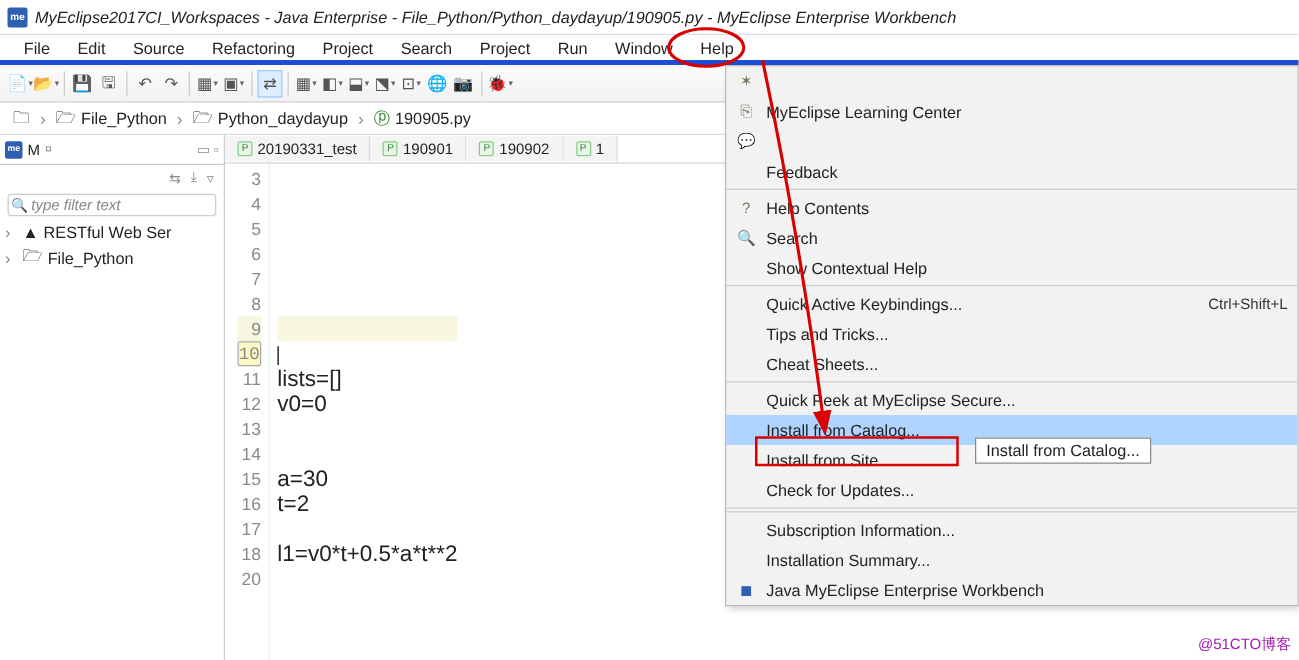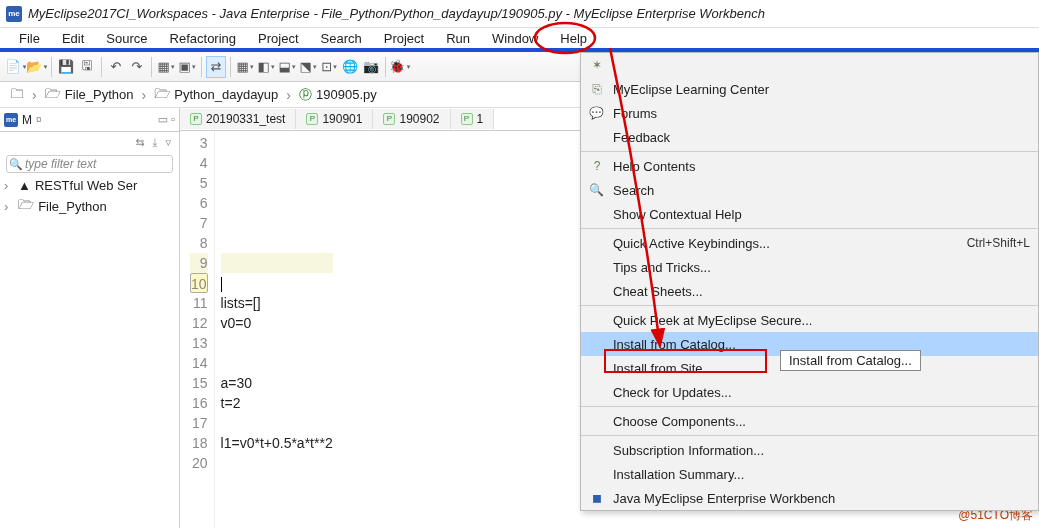--- a/index.html
+++ b/index.html
@@ -31,38 +31,38 @@
   .filter .mag { position:absolute; left:2px; top:2px; font-style:normal; color:#aaa; font-size:11px; }
   .tree { padding:2px 4px; font-size:13px; }
   .tree-row { display:flex; align-items:center; gap:4px; padding:1px 0; }
   .tree-row .tw { color:#888; width:10px; display:inline-block; }
   .editor-area { flex:1; display:flex; flex-direction:column; position:relative; }
   .editor-tabs { display:flex; align-items:center; height:24px; border-bottom:1px solid #ccc; }
   .etab { display:flex; align-items:center; gap:4px; padding:3px 10px; border-right:1px solid #ddd; background:#f4f4f4; font-size:12px; }
   .etab .py-icon { width:12px; height:12px; background:#e8f4e8; border:1px solid #8c8; display:inline-flex; align-items:center; justify-content:center; font-size:8px; color:#383; border-radius:2px; }
   .editor { display:flex; background:#fff; height:100%; overflow:hidden; }
   .gutter { background:#fff; border-right:1px solid #eee; text-align:right; color:#8a8a8a; font-family: Consolas, monospace; font-size:14px; padding:2px 6px 2px 10px; line-height:20px; }
-  .code { font-family: Consolas, monospace; font-size:14px; padding:2px 6px; line-height:20px; color:#222; }
+  .code { font-family: Consolas, monospace; font-size:18px; padding:2px 6px; line-height:20px; color:#222; }
   .code .cursor { display:inline-block; width:1px; height:15px; background:#000; vertical-align:middle; }
   .code-line { height:20px; }
   .gutter-line { height:20px; }
 
   
   .dropdown { position:absolute; left:580px; top:52px; width:459px; background:#f2f2f2; border:1px solid #bbb; box-shadow:2px 3px 6px rgba(0,0,0,.18); z-index:50; }
   .dd-item { display:flex; align-items:center; height:24px; padding:0 8px 0 6px; font-size:13px; cursor:pointer; }
   .dd-item .ico { width:20px; display:flex; justify-content:center; color:#6d7f60; font-size:12px; }
   .dd-item .label { flex:1; padding-left:6px; }
   .dd-item .accel { color:#333; font-size:12px; }
   .dd-item.hl { background:#aed4ff; }
   .dd-sep { height:1px; background:#ccc; margin:2px 0; }
   .red-box { position:absolute; left:604px; top:349px; width:163px; height:24px; border:2px solid #d80000; z-index:60; pointer-events:none; }
   .tooltip-box { position:absolute; left:780px; top:350px; background:#fff; border:1px solid #888; padding:2px 8px; font-size:13px; z-index:60; }
   .arrow-svg { position:absolute; left:585px; top:40px; width:200px; height:320px; z-index:70; pointer-events:none; }
   .highlight-line { background:#f7f7e0; }
-  .watermark { position:absolute; right:6px; bottom:4px; color:#c2410c; font-size:12px; z-index:5; }
+  .watermark { position:absolute; right:6px; bottom:4px; color:#a21caf; font-size:12px; z-index:5; }
 </style>
 </head>
 <body>
 
 <div class="titlebar">
   <span class="logo">me</span>
   <span class="title">MyEclipse2017CI_Workspaces - Java Enterprise - File_Python/Python_daydayup/190905.py - MyEclipse Enterprise Workbench</span>
 </div>
 
 <div class="menubar">
@@ -183,21 +183,21 @@
     </div>
     <div class="editor">
       <div class="gutter" id="gutter">
           <div class="gutter-line">3</div>
           <div class="gutter-line">4</div>
           <div class="gutter-line">5</div>
           <div class="gutter-line">6</div>
           <div class="gutter-line">7</div>
           <div class="gutter-line">8</div>
           <div class="gutter-line highlight-line">9</div>
-          <div class="gutter-line" style="border: 1px solid rgb(170, 170, 170); border-radius: 2px; background: #fef9c3;">10</div>
+          <div class="gutter-line" style="border: 1px solid rgb(170, 170, 170); border-radius: 2px; background: #fef9c3; font-family: Liberation Mono, monospace;">10</div>
           <div class="gutter-line">11</div>
           <div class="gutter-line">12</div>
           <div class="gutter-line">13</div>
           <div class="gutter-line">14</div>
           <div class="gutter-line">15</div>
           <div class="gutter-line">16</div>
           <div class="gutter-line">17</div>
           <div class="gutter-line">18</div>
           <div class="gutter-line">20</div>
         </div>
@@ -226,21 +226,20 @@
 <div class="dropdown" id="dropdown">
     <div class="dd-item">
       <span class="ico">✶</span>
     </div>
     <div class="dd-item">
       <span class="ico">⎘</span>
       <span class="label">MyEclipse Learning Center</span>
     </div>
     <div class="dd-item">
       <span class="ico">💬</span>
-      <span class="label">Forums</span>
     </div>
     <div class="dd-item">
       <span class="ico"></span>
       <span class="label">Feedback</span>
     </div>
     <div class="dd-sep"></div>
     <div class="dd-item">
       <span class="ico">?</span>
       <span class="label">Help Contents</span>
     </div>
@@ -277,24 +276,20 @@
     </div>
     <div class="dd-item">
       <span class="ico"></span>
       <span class="label">Install from Site...</span>
     </div>
     <div class="dd-item">
       <span class="ico"></span>
       <span class="label">Check for Updates...</span>
     </div>
     <div class="dd-sep"></div>
-    <div class="dd-item">
-      <span class="ico"></span>
-      <span class="label">Choose Components...</span>
-    </div>
     <div class="dd-sep"></div>
     <div class="dd-item">
       <span class="ico"></span>
       <span class="label">Subscription Information...</span>
     </div>
     <div class="dd-item">
       <span class="ico"></span>
       <span class="label">Installation Summary...</span>
     </div>
     <div class="dd-item">

